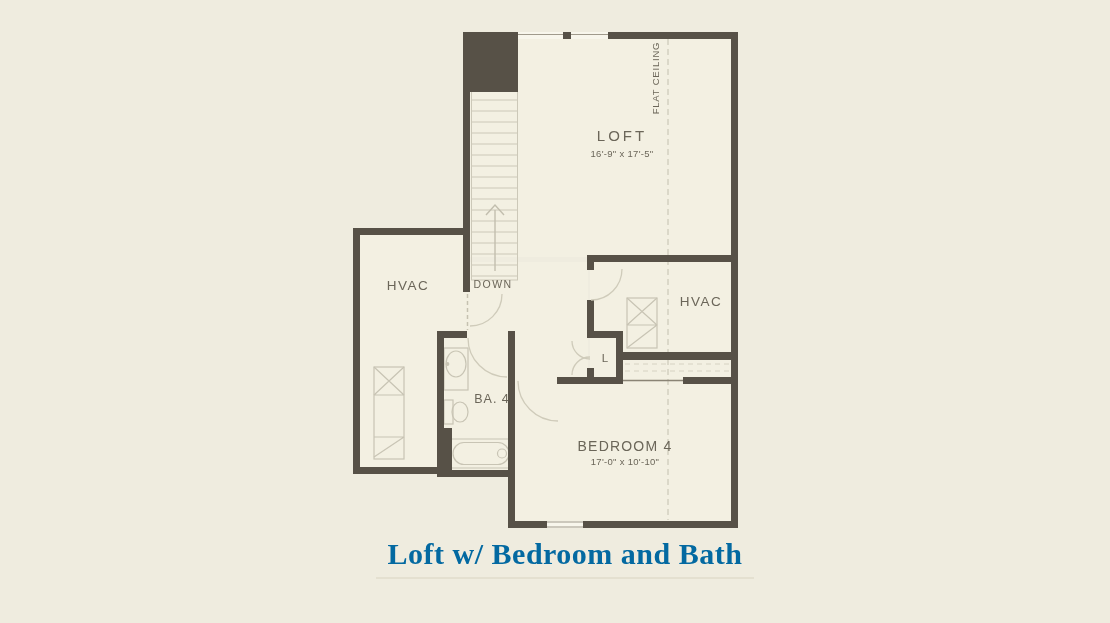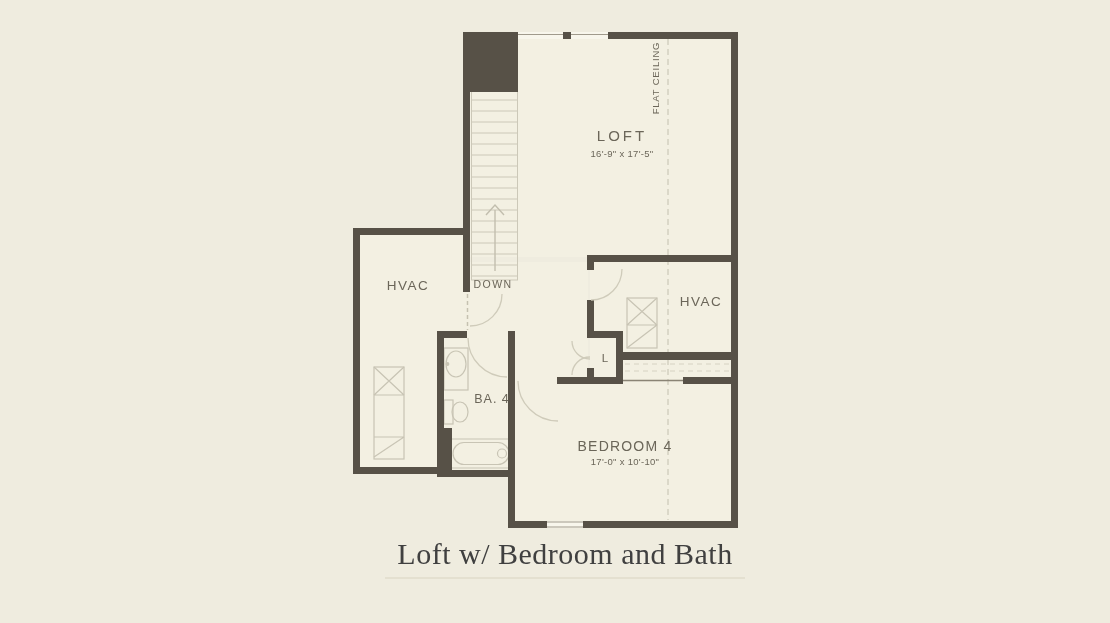--- a/index.html
+++ b/index.html
@@ -12,21 +12,21 @@
     position:relative;width:1110px;height:623px;background:#efecdf;
   }
   .plan-svg{position:absolute;left:0;top:0;}
   .title-wrap{
     position:absolute;left:0;right:0;top:537px;
     text-align:center;padding-left:20px;
   }
   .plan-title{
     display:inline-block;
     font-family:"Liberation Serif","DejaVu Serif",serif;
-    font-size:30px;font-weight:400;color:#404040;
+    font-size:30px;font-weight:700;color:#0369a1;
     letter-spacing:0.5px;
     padding:0 12px 6px 12px;
     border-bottom:2px solid #e4e0d0;
   }
   text{
     font-family:"Liberation Sans","DejaVu Sans",sans-serif;
     fill:#6b6659;
   }
 </style>
 </head>

